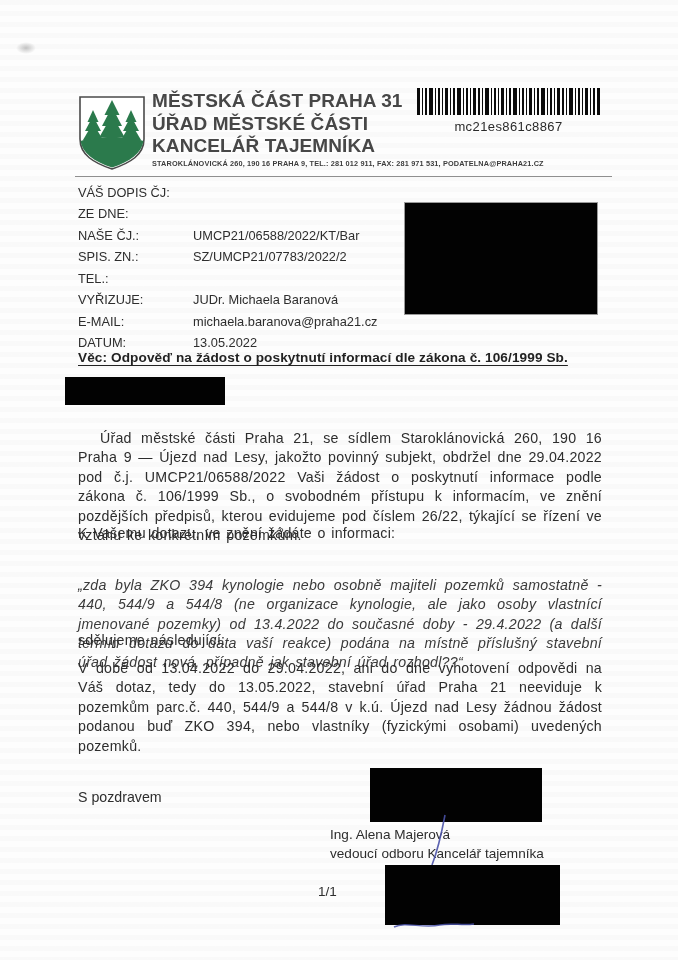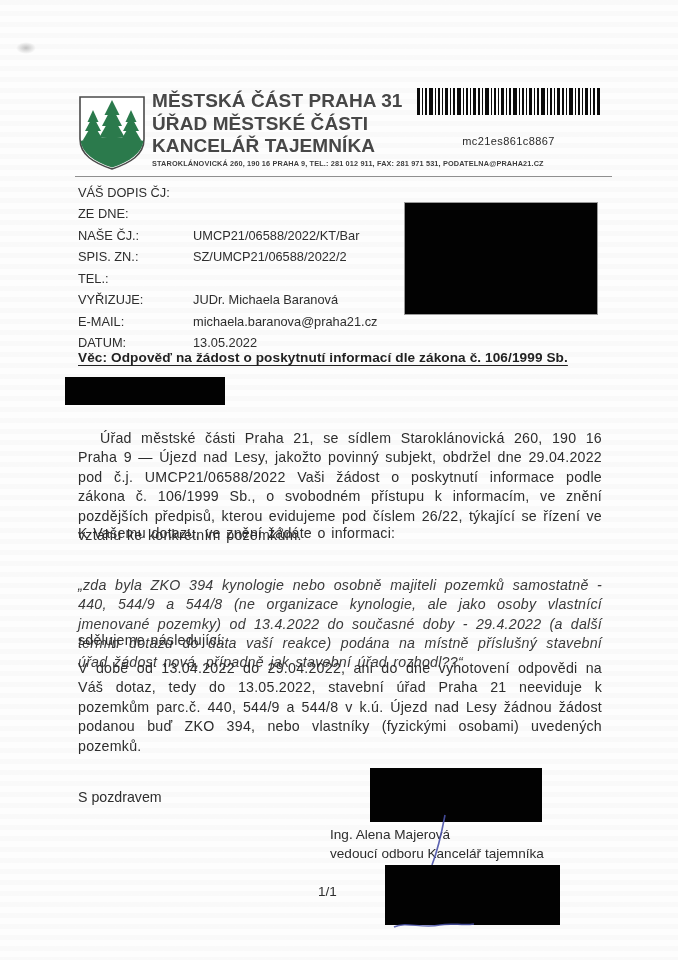--- a/index.html
+++ b/index.html
@@ -13,21 +13,21 @@
   }
   .abs { position:absolute; }
   .smudge {
     left:16px; top:42px; width:20px; height:12px; border-radius:50%;
     background:radial-gradient(ellipse at center, rgba(90,90,90,.35), rgba(90,90,90,0) 70%);
   }
   
   .org-lines { left:152px; top:90px; width:360px; font-weight:700; color:#474747; font-size:19px; line-height:22.6px; letter-spacing:0.1px; }
   .addr-line { left:152px; top:159px; width:430px; font-size:7.3px; font-weight:700; color:#3c3c3c; letter-spacing:0.15px; white-space:nowrap; }
   .barcode-wrap { left:417px; top:88px; width:183px; text-align:center; }
-  .barcode-label { font-size:11px; color:#2a2a2a; margin-top:16px; letter-spacing:0.4px; }
+  .barcode-label { font-size:13px; color:#2a2a2a; margin-top:0px; letter-spacing:0.4px; }
   .header-rule { left:75px; top:176px; width:537px; height:1px; background:#8f8f8f; }
   
   .ref-block { left:78px; top:182px; width:330px; font-size:12.8px; line-height:21.45px; color:#2e2e2e; }
   .ref-row { display:flex; }
   .ref-label { width:115px; flex:0 0 115px; }
   .ref-value { flex:1; }
   
   .redact { background:#020202; }
   .redact-ref { left:404px; top:202px; width:194px; height:113px; border:1px solid #9a9a9a; }
   .redact-subj { left:65px; top:377px; width:160px; height:28px; }
@@ -147,21 +147,21 @@
     <div class="ref-row">
       <span class="ref-label">ZE DNE:</span>
       <span class="ref-value"></span>
     </div>
     <div class="ref-row">
       <span class="ref-label">NAŠE ČJ.:</span>
       <span class="ref-value">UMCP21/06588/2022/KT/Bar</span>
     </div>
     <div class="ref-row">
       <span class="ref-label">SPIS. ZN.:</span>
-      <span class="ref-value">SZ/UMCP21/06588/2022/2</span>
+      <span class="ref-value">SZ/UMCP21/07783/2022/2</span>
     </div>
     <div class="ref-row">
       <span class="ref-label">TEL.:</span>
       <span class="ref-value"></span>
     </div>
     <div class="ref-row">
       <span class="ref-label">VYŘIZUJE:</span>
       <span class="ref-value">JUDr. Michaela Baranová</span>
     </div>
     <div class="ref-row">

